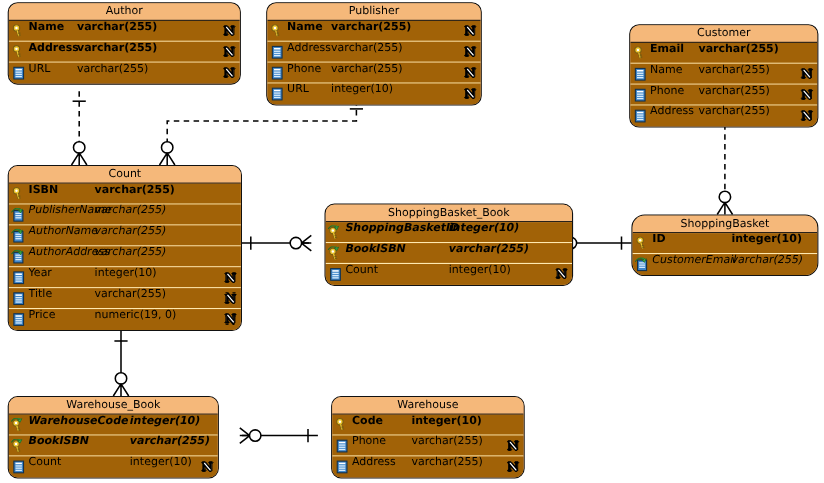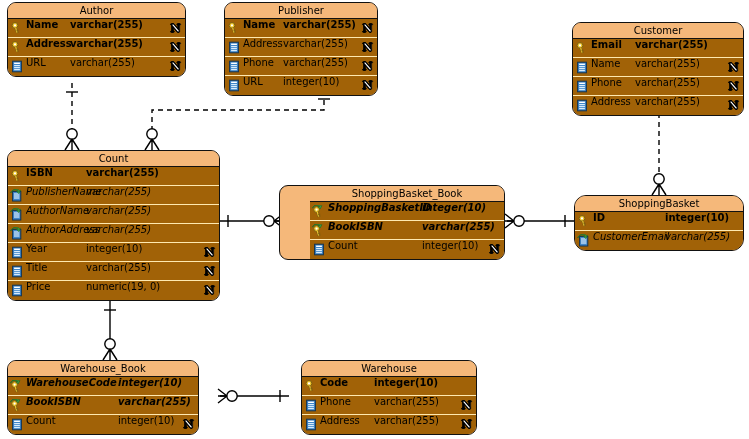--- a/index.html
+++ b/index.html
@@ -158,21 +158,21 @@
     </g>
 
     <g>
       <path class="lnk" d="M220,396 L289,396"></path>
       <circle class="ep" cx="232" cy="396" r="5.2"></circle>
       <path class="ep-line" d="M227,396 L218,389 M227,396 L218,396 M227,396 L218,403"></path>
       <path class="ep-line" d="M280,390 L280,402"></path>
     </g>
   </svg>
 
-<div class="entity" style="left: 7px; top: 2px; width: 179px;">
+<div class="entity" style="left: 7px; top: 2px; width: 212px;">
       <div class="entity-title">Author</div>
       <div class="rows">
         <div class="row pk">
           <span class="icon-cell">
             <svg class="ic" width="13" height="13" viewBox="0 0 13 13">
               <circle cx="4" cy="3.4" r="2.9" fill="#ecc531" stroke="#7a5d10" stroke-width="1"></circle>
               <circle cx="4" cy="3.4" r="1.1" fill="#ffffff"></circle>
               <path d="M4.6 5.6 L6.2 10.8" stroke="#7a5d10" stroke-width="2.2" fill="none"></path>
               <path d="M4.6 5.6 L6.2 10.8" stroke="#ecc531" stroke-width="1.2" fill="none"></path>
               <path d="M5.4 8.2 L7.6 8.2 M5.9 10.0 L7.9 10.0" stroke="#7a5d10" stroke-width="1.1"></path>
@@ -211,21 +211,21 @@
             </svg>
           </span>
           <span class="col-name">URL</span>
           <span class="col-type" style="position: absolute; left: 62px;">varchar(255)</span>
           <span class="null-cell" style="position: absolute; right: 1px;">
             <span class="nbadge">N</span>
           </span>
         </div>
       </div>
     </div>
-    <div class="entity" style="left: 224px; top: 2px; width: 154px;">
+    <div class="entity" style="left: 242px; top: 2px; width: 196px;">
       <div class="entity-title">Publisher</div>
       <div class="rows">
         <div class="row pk">
           <span class="icon-cell">
             <svg class="ic" width="13" height="13" viewBox="0 0 13 13">
               <circle cx="4" cy="3.4" r="2.9" fill="#ecc531" stroke="#7a5d10" stroke-width="1"></circle>
               <circle cx="4" cy="3.4" r="1.1" fill="#ffffff"></circle>
               <path d="M4.6 5.6 L6.2 10.8" stroke="#7a5d10" stroke-width="2.2" fill="none"></path>
               <path d="M4.6 5.6 L6.2 10.8" stroke="#ecc531" stroke-width="1.2" fill="none"></path>
               <path d="M5.4 8.2 L7.6 8.2 M5.9 10.0 L7.9 10.0" stroke="#7a5d10" stroke-width="1.1"></path>
@@ -456,21 +456,21 @@
             </svg>
           </span>
           <span class="col-name">Price</span>
           <span class="col-type" style="position: absolute; left: 78px;">numeric(19, 0)</span>
           <span class="null-cell" style="position: absolute; right: 1px;">
             <span class="nbadge">N</span>
           </span>
         </div>
       </div>
     </div>
-    <div class="entity" style="left: 279px; top: 185px; width: 226px; padding-left: 30px;">
+    <div class="entity" style="left: 295px; top: 185px; width: 226px;">
       <div class="entity-title">ShoppingBasket_Book</div>
       <div class="rows">
         <div class="row pkfk">
           <span class="icon-cell">
             <svg class="ic" width="14" height="13" viewBox="0 0 14 13">
               <circle cx="4.6" cy="4.6" r="2.9" fill="#ecc531" stroke="#7a5d10" stroke-width="1"></circle>
               <circle cx="4.6" cy="4.6" r="1.1" fill="#ffffff"></circle>
               <path d="M5.2 6.8 L6.8 11.8" stroke="#7a5d10" stroke-width="2.2" fill="none"></path>
               <path d="M5.2 6.8 L6.8 11.8" stroke="#ecc531" stroke-width="1.2" fill="none"></path>
               <path d="M6.0 9.3 L8.2 9.3 M6.5 11.0 L8.5 11.0" stroke="#7a5d10" stroke-width="1.1"></path>

